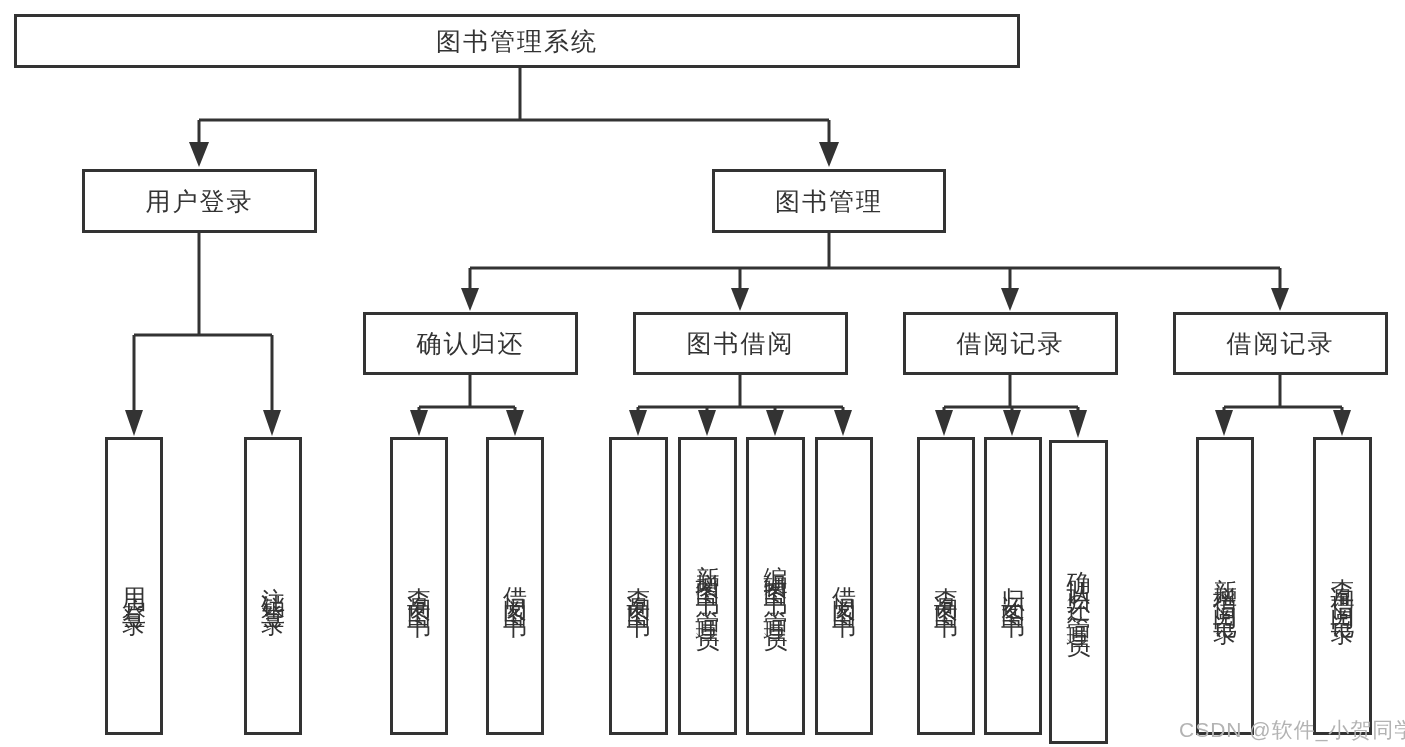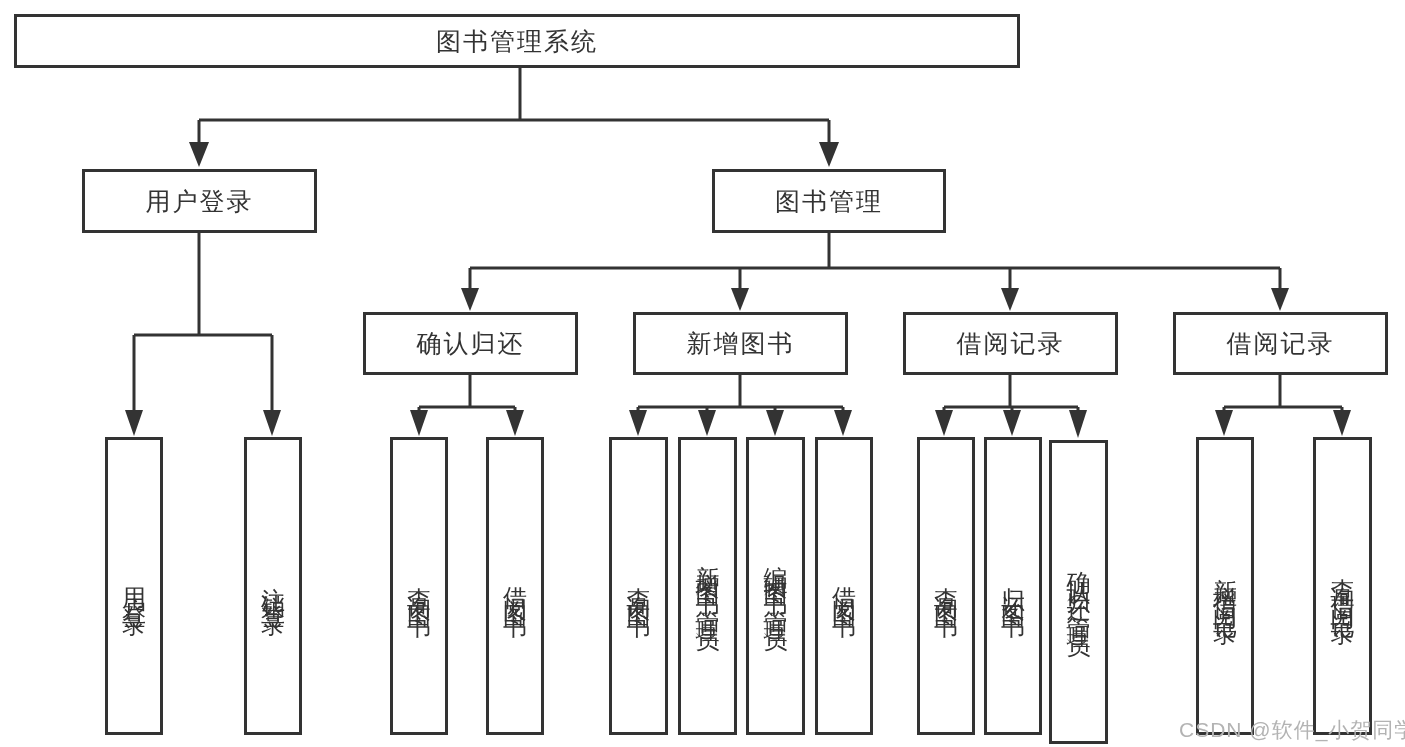--- a/index.html
+++ b/index.html
@@ -130,21 +130,21 @@
     <path d="M1342 407 V410"></path>
     <polygon points="1333,410 1351,410 1342,436"></polygon>
   </svg>
 
   <div class="box" style="left:14px; top:14px; width:1006px; height:54px;">图书管理系统</div>
 
   <div class="box" style="left:82px; top:169px; width:235px; height:64px;">用户登录</div>
   <div class="box" style="left:712px; top:169px; width:234px; height:64px;">图书管理</div>
 
   <div class="box" style="left:363px; top:312px; width:215px; height:63px;">确认归还</div>
-  <div class="box" style="left:633px; top:312px; width:215px; height:63px;">新增图书</div>
+  <div class="box" style="left:633px; top:312px; width:215px; height:63px;">图书借阅</div>
   <div class="box" style="left:903px; top:312px; width:215px; height:63px;">借阅记录</div>
   <div class="box" style="left:1173px; top:312px; width:215px; height:63px;">借阅记录</div>
 
   <div class="box leaf" style="left:105px; top:437px; width:58px; height:298px;">用户登录</div>
   <div class="box leaf" style="left:244px; top:437px; width:58px; height:298px;">注销登录</div>
 
   <div class="box leaf" style="left:390px; top:437px; width:58px; height:298px;">查询图书</div>
   <div class="box leaf" style="left:486px; top:437px; width:58px; height:298px;">借阅图书</div>
 
   <div class="box leaf" style="left:609px; top:437px; width:59px; height:298px;">查询图书</div>

